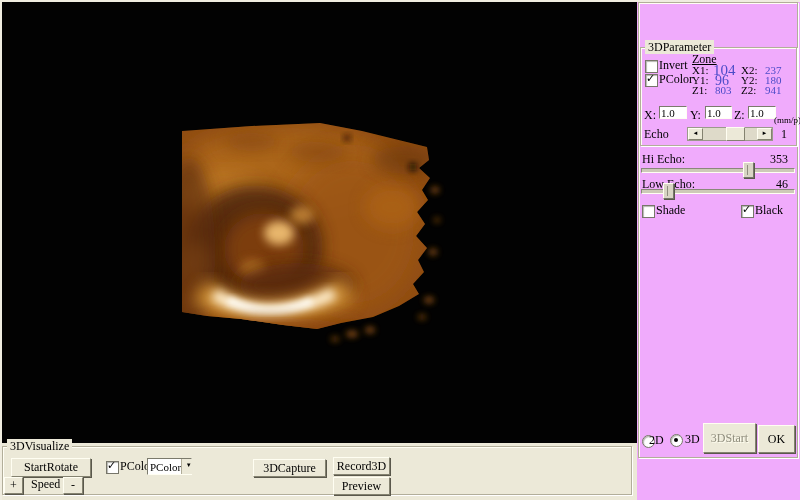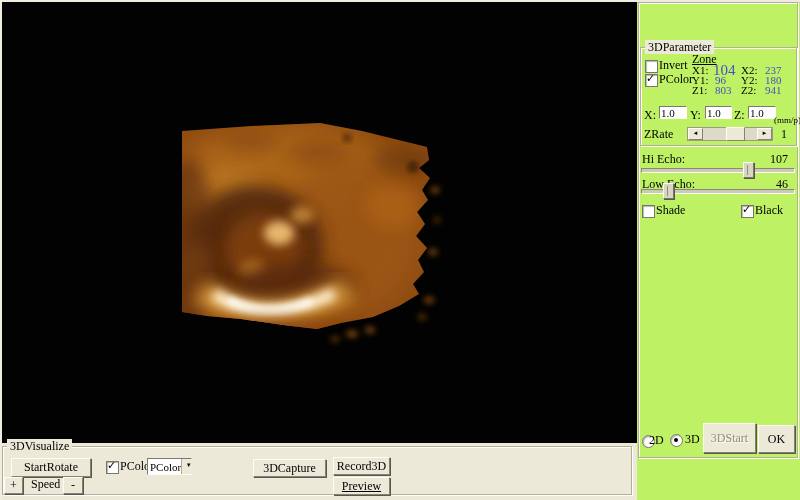--- a/index.html
+++ b/index.html
@@ -8,21 +8,21 @@
     background:#ece9d8;
     font-family:"Liberation Serif",serif;font-size:12px;color:#000;
     -webkit-font-smoothing:none;
   }
   .abs{position:absolute;}
   
   #frame{position:absolute;inset:0;border-top:2px solid #f0ede0;border-left:2px solid #f0ede0;pointer-events:none;z-index:50;}
   
   #viewport{position:absolute;left:2px;top:2px;width:635px;height:441px;background:#020202;overflow:hidden;}
   
-  #right-panel{position:absolute;left:637px;top:0;width:163px;height:500px;background:#bef264;}
+  #right-panel{position:absolute;left:637px;top:0;width:163px;height:500px;background:#f0abfc;}
   .etched{border:1px solid #b2ae9a;box-shadow:1px 1px 0 #ffffff, inset 1px 1px 0 #fffef4;}
   .groupbox{position:absolute;}
   .grouplabel{position:absolute;top:-8px;left:4px;background:#ece9d8;padding:0 3px;font-size:12px;line-height:14px;white-space:nowrap;}
   
   .lbl{position:absolute;white-space:nowrap;font-size:12px;line-height:13px;}
   .val-blue{color:#4b4bc8;}
   .cb{position:absolute;width:11px;height:11px;background:#fff;border:1px solid #77766a;box-shadow:inset 1px 1px 1px rgba(90,90,80,.45);}
   .cb .mark{position:absolute;left:0px;top:-3px;font:bold 11px "DejaVu Sans",sans-serif;color:#000;}
   .radio{position:absolute;width:11px;height:11px;border-radius:50%;background:#fff;border:1px solid #77766a;box-shadow:inset 1px 1px 1px rgba(90,90,80,.45);}
   .radio.checked::after{content:"";position:absolute;left:3px;top:3px;width:4px;height:4px;border-radius:50%;background:#000;}
@@ -118,49 +118,49 @@
       <span class="mark">✓</span>
     </div>
     <span class="lbl" style="left:18px;top:25px;">PColor</span>
 
     <span class="lbl" style="left:51px;top:5px;text-decoration:underline;">Zone</span>
     <span class="lbl" style="left:51px;top:16px;font-size:11px;">X1:</span>
     <span class="lbl val-blue" style="left:72px;top:16px;font-size:15px;">104</span>
     <span class="lbl" style="left:100px;top:16px;font-size:11px;">X2:</span>
     <span class="lbl val-blue" style="left:124px;top:16px;font-size:11px;">237</span>
     <span class="lbl" style="left:51px;top:26px;font-size:11px;">Y1:</span>
-    <span class="lbl val-blue" style="left:74px;top:26px;font-size:11px;">96</span>
+    <span class="lbl val-blue" style="left:74px;top:26px;font-size:14px;">96</span>
     <span class="lbl" style="left:100px;top:26px;font-size:11px;">Y2:</span>
     <span class="lbl val-blue" style="left:124px;top:26px;font-size:11px;">180</span>
     <span class="lbl" style="left:51px;top:36px;font-size:11px;">Z1:</span>
     <span class="lbl val-blue" style="left:74px;top:36px;font-size:11px;">803</span>
     <span class="lbl" style="left:100px;top:36px;font-size:11px;">Z2:</span>
     <span class="lbl val-blue" style="left:124px;top:36px;font-size:11px;">941</span>
 
     <span class="lbl" style="left:3px;top:61px;">X:</span>
     <input class="tb" style="left: 18px; top: 58px; width: 24px; height: 11px;" value="1.0">
     <span class="lbl" style="left:49px;top:61px;">Y:</span>
     <input class="tb" style="left: 64px; top: 58px; width: 23px; height: 11px;" value="1.0">
     <span class="lbl" style="left:93px;top:61px;">Z:</span>
     <input class="tb" style="left: 107px; top: 58px; width: 24px; height: 11px;" value="1.0">
     <span class="lbl" style="left:133px;top:66px;font-size:9px;">(mm/p)</span>
 
-    <span class="lbl" style="left:3px;top:80px;">ZRate</span>
+    <span class="lbl" style="left:3px;top:80px;">Echo</span>
     <div class="sb" style="left:46px;top:79px;width:84px;height:12px;">
       <div class="sb-btn">◄</div>
       <div class="sb-mid">
         <div class="sb-thumb" style="left:42%;"></div>
       </div>
       <div class="sb-btn">►</div>
     </div>
     <span class="lbl" style="left:140px;top:80px;">1</span>
   </div>
 
   <span class="lbl" style="left:5px;top:153px;">Hi Echo:</span>
-  <span class="lbl" style="right:12px;top:153px;">107</span>
+  <span class="lbl" style="right:12px;top:153px;">353</span>
   <div class="track" style="left:4px;top:168px;width:152px;height:3px;"></div>
   <div class="thumb" style="left:106px;top:162px;"></div>
 
   <span class="lbl" style="left:5px;top:178px;">Low Echo:</span>
   <span class="lbl" style="right:12px;top:178px;">46</span>
   <div class="track" style="left:4px;top:189px;width:152px;height:3px;"></div>
   <div class="thumb" style="left:26px;top:183px;"></div>
 
   <div class="cb" style="left:5px;top:205px;"></div>
   <span class="lbl" style="left:19px;top:204px;">Shade</span>
@@ -191,15 +191,15 @@
       <span class="mark">✓</span>
     </div>
     <span class="lbl" style="left:117px;top:13px;">PColor</span>
     <div class="dd" style="left:144px;top:11px;width:43px;height:15px;">
       <span class="dd-text">PColor</span>
       <span class="dd-btn">▼</span>
     </div>
 
     <div class="btn" style="left:250px;top:12px;width:71px;height:16px;">3DCapture</div>
     <div class="btn" style="left:330px;top:10px;width:55px;height:16px;">Record3D</div>
-    <div class="btn" style="left:330px;top:30px;width:55px;height:16px;text-decoration:underline;">Preview</div>
+    <div class="btn" style="left:330px;top:30px;width:55px;height:16px;">Preview</div>
   </div>
 </div>
 
 </body></html>

